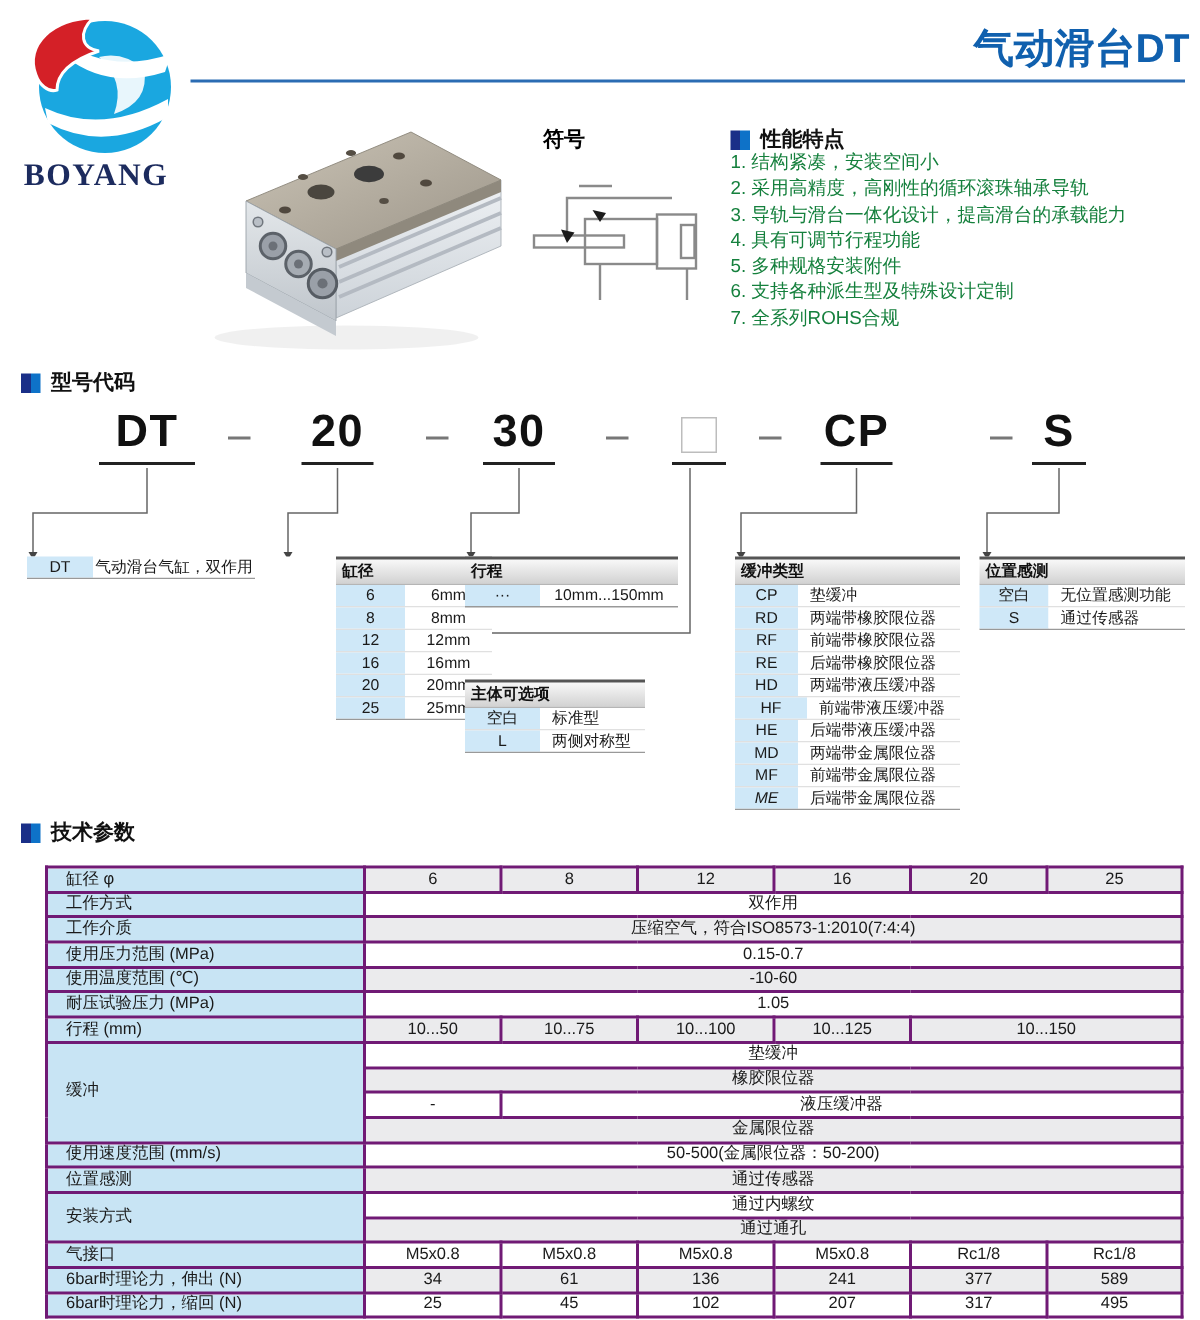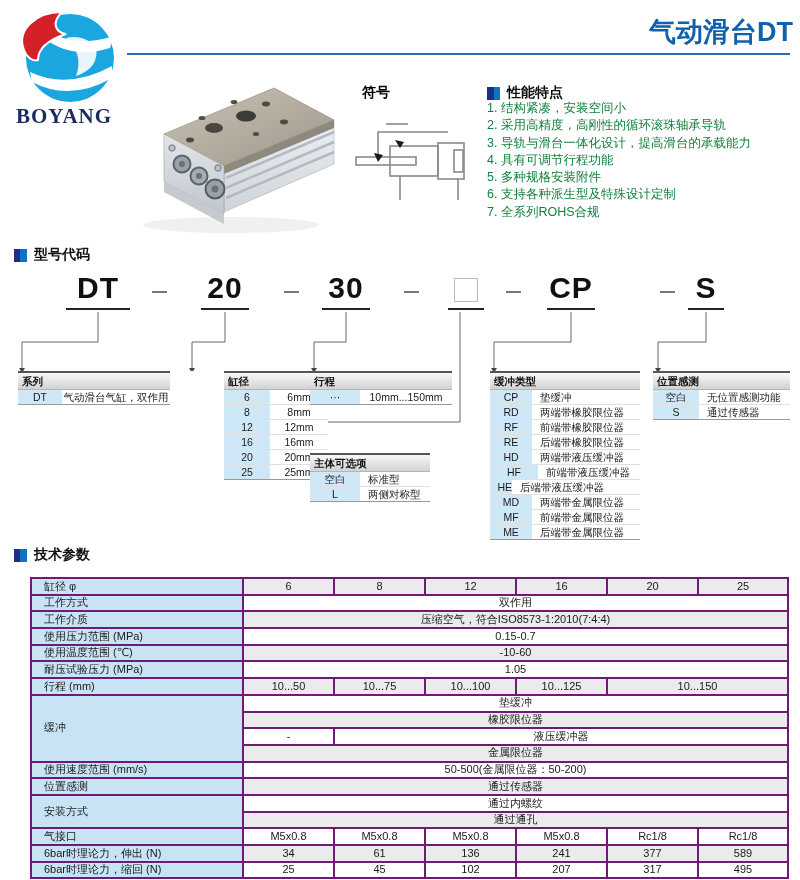--- a/index.html
+++ b/index.html
@@ -180,21 +180,20 @@
       <polygon points="189,56 195,56 192,61"></polygon>
       <polygon points="311,56 317,56 314,61"></polygon>
       <polygon points="311,135 317,135 314,140"></polygon>
       <polygon points="491,56 497,56 494,61"></polygon>
       <polygon points="655,56 661,56 658,61"></polygon>
     </g>
   </svg>
 
   <div id="small-tables-mount">
       <div class="small-table" style="left:18px;top:371px;width:152px;">
-        <div class="st-head">系列</div>
         <div class="st-row">
           <span class="st-code" style="width:44px;">DT</span>
           <span class="st-val center">气动滑台气缸，双作用</span>
         </div>
       </div>
       <div class="small-table" style="left:188px;top:371px;width:104px;padding-left:36px;">
         <div class="st-head">缸径</div>
         <div class="st-row">
           <span class="st-code" style="width:46px;">6</span>
           <span class="st-val center">6mm</span>
@@ -258,33 +257,33 @@
         </div>
         <div class="st-row">
           <span class="st-code" style="width:42px;">HD</span>
           <span class="st-val left">两端带液压缓冲器</span>
         </div>
         <div class="st-row">
           <span class="st-code" style="width:48px;">HF</span>
           <span class="st-val left">前端带液压缓冲器</span>
         </div>
         <div class="st-row">
-          <span class="st-code" style="width:22px;text-align:right;">HE</span>
+          <span class="st-code" style="width:42px;">HE</span>
           <span class="st-val left">后端带液压缓冲器</span>
         </div>
         <div class="st-row">
           <span class="st-code" style="width:42px;">MD</span>
           <span class="st-val left">两端带金属限位器</span>
         </div>
         <div class="st-row">
           <span class="st-code" style="width:42px;">MF</span>
           <span class="st-val left">前端带金属限位器</span>
         </div>
         <div class="st-row">
-          <span class="st-code" style="width:42px;">ME</span>
+          <span class="st-code" style="width:42px;font-style:italic;">ME</span>
           <span class="st-val left">后端带金属限位器</span>
         </div>
       </div>
       <div class="small-table" style="left:653px;top:371px;width:137px;">
         <div class="st-head">位置感测</div>
         <div class="st-row">
           <span class="st-code" style="width:46px;">空白</span>
           <span class="st-val left">无位置感测功能</span>
         </div>
         <div class="st-row">

